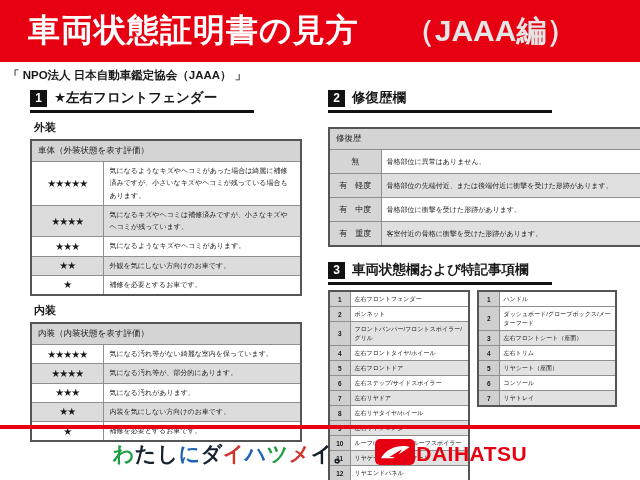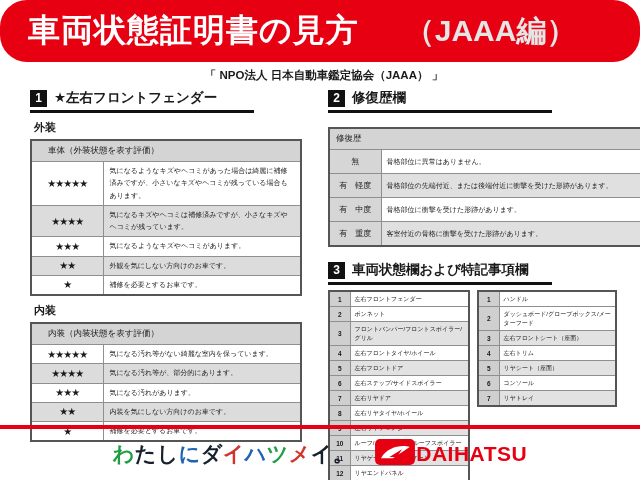--- a/index.html
+++ b/index.html
@@ -4,25 +4,25 @@
 <style>
   * { margin:0; padding:0; box-sizing:border-box; }
   html,body { width:640px; height:480px; }
   body {
     font-family:"Liberation Sans","DejaVu Sans",sans-serif;
     background:#fff; color:#1a1a1a; position:relative; overflow:hidden;
   }
   
   .banner {
     background:#e60012; height:62px; display:flex; align-items:center;
-    padding-left:28px; gap:46px;border-radius:27px;
+    padding-left:28px; gap:46px;
   }
   .banner .title { color:#fff; font-size:32px; font-weight:bold; letter-spacing:1px; }
   .banner .edition { color:#e5e5e5; font-size:30px; font-weight:bold; }
-  .subtitle { font-size:11.5px; font-weight:bold; padding:6px 0 2px 8px;text-align:center; }
+  .subtitle { font-size:11.5px; font-weight:bold; padding:6px 0 2px 8px; }
 
   
   .cols { display:flex; padding:4px 10px 0 30px; gap:22px; }
   .col-left  { width:276px; flex:none; }
   .col-right { width:298px; flex:none; }
 
   .sec-head {
     display:flex; align-items:center; gap:7px;
     border-bottom:3px solid #111; padding-bottom:3px;
     width:224px; margin-bottom:5px;
@@ -36,21 +36,21 @@
 
   .area-label { font-size:11px; font-weight:bold; margin:7px 0 4px 4px; }
 
   table { border-collapse:collapse; background:#fff; }
   th, td { border:1px solid #8f8f8f; }
 
   
   .star-table { width:272px; border:2px solid #555; }
   .star-table th {
     background:#d4d4d4; font-size:8.5px; font-weight:normal;
-    text-align:left; padding:4px 16px;
+    text-align:left; padding:4px 6px;
   }
   .star-table td.stars {
     width:72px; text-align:center; font-size:10px; letter-spacing:-1px;
     padding:3px 2px; white-space:nowrap;
   }
   .star-table td.desc { font-size:7px; line-height:1.75; padding:3px 6px; }
   .star-table tbody tr:nth-child(even) td { background:#dcdcdc; }
 
   
   .repair-table { width:320px; border:2px solid #555; margin-top:14px; }

